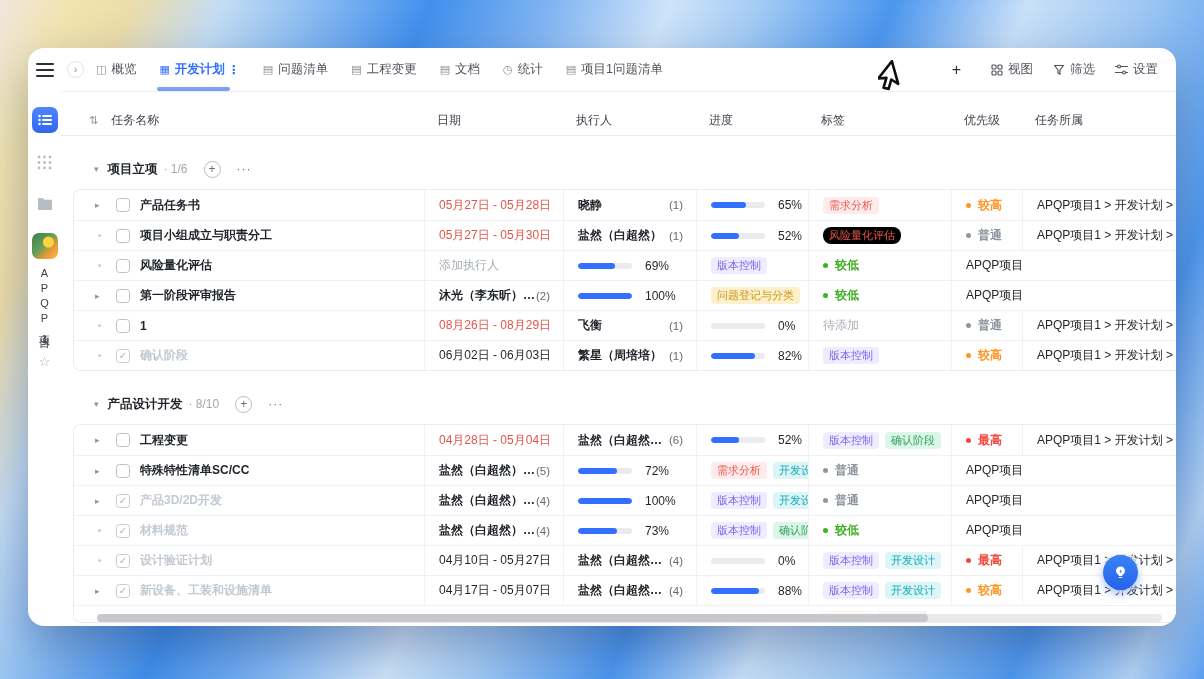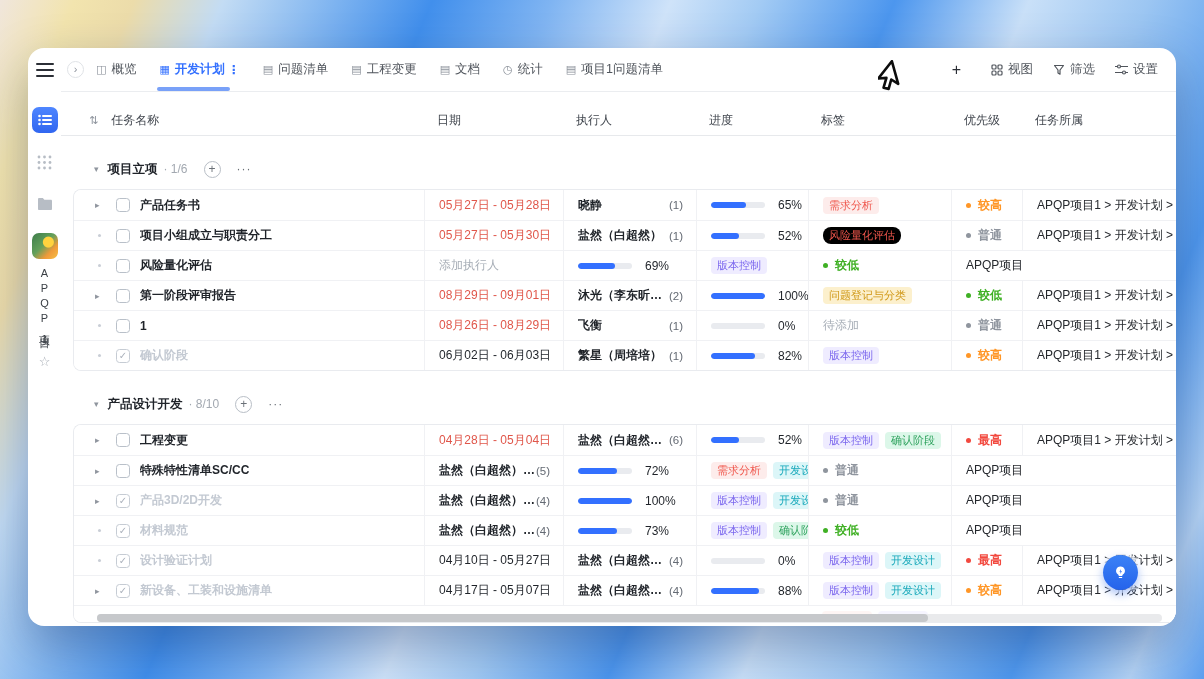--- a/index.html
+++ b/index.html
@@ -385,24 +385,20 @@
     <div class="cell c-belong">APQP项目1 &gt; 开发计划 &gt; 项...</div>
   </div>
 
   <div class="grid trow">
     <div class="cell c-name">
       <span class="rowctl">▸</span>
       <span class="cbx"></span>
       <span class="tname">第一阶段评审报告</span>
 
     </div>
-    <div class="cell c-date overdue">
-      <span class="dtext">08月29日 - 09月01日</span>
-
-    </div>
     <div class="cell c-exec">
       <span class="ename">沐光（李东昕）、...</span>
       <span class="ecount">(2)</span>
     </div>
     <div class="cell c-prog">
       <span class="pbar">
                     <span class="pfill" style="width: 100%;"></span>
                   </span>
       <span class="plabel">100%</span>
     </div>

